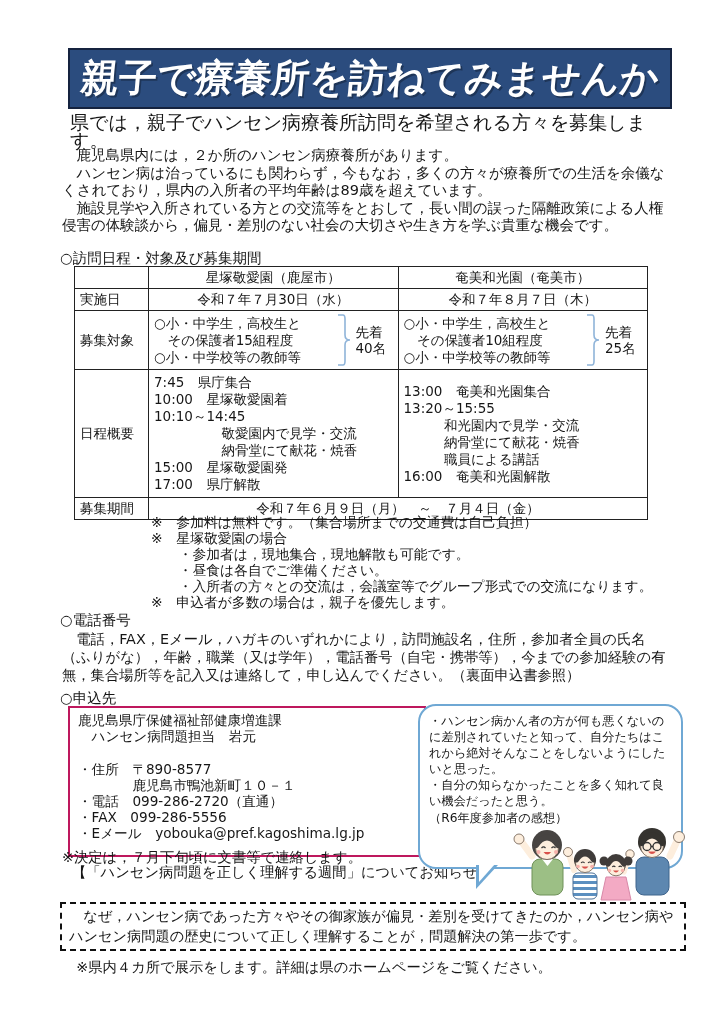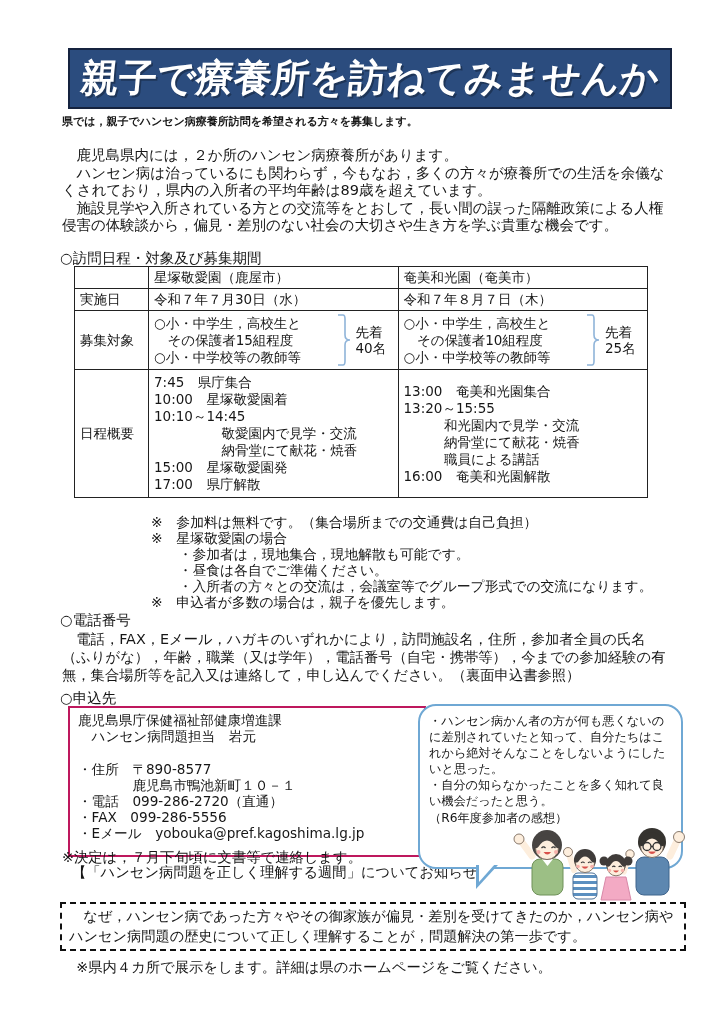--- a/index.html
+++ b/index.html
@@ -7,33 +7,33 @@
         font-family:"DejaVu Sans","Liberation Sans",sans-serif;color:#161616;overflow:hidden;}
   .abs{position:absolute;}
   p{margin:0;}
   .ml{white-space:pre-line;}
 
   .banner{left:68px;top:48px;width:600px;height:57px;background:var(--banner-bg,#2b4c7e);
           border:2px solid #15233f;display:flex;align-items:center;justify-content:center;}
   .banner-text{color:#fff;font-size:38px;font-weight:bold;transform:skewX(-5deg);
                white-space:nowrap;text-shadow:2px 2px 0 rgba(0,0,0,.3);}
 
-  .intro-lead{left:62px;top:113px;width:608px;font-size:11px;line-height:18px;font-weight:bold;}
+  .intro-lead{left:70px;top:113px;width:608px;font-size:19px;line-height:18px;}
   .intro-paras{left:62px;top:147px;width:608px;font-size:14.5px;line-height:17.5px;}
 
   .sec-heading{font-size:14.5px;font-weight:normal;}
   .schedule-heading{left:60px;top:249px;}
 
   .visit-table{left:74px;top:266px;width:574px;border-collapse:collapse;table-layout:fixed;
                font-size:13.5px;line-height:17px;}
   .visit-table th,.visit-table td{border:1.6px solid #222;font-weight:normal;padding:2px 5px;
                vertical-align:middle;}
   .visit-table col.label-col{width:74px;}
   .lbl{text-align:left;}
-  .center{text-align:left;margin-left:27px;}
+  .center{text-align:center;margin-left:27px;}
 
   .target-cell{display:flex;align-items:center;}
   .target-lines{flex:1;}
   .bracket-icon{flex:0 0 16px;margin-right:3px;}
   .capacity{width:37px;line-height:16px;font-size:13.5px;}
   .itin{padding:2px 0;}
 
   .notes{left:117px;top:514px;width:548px;font-size:13.8px;line-height:16px;margin-left:34px;}
 
   .apply-heading1{left:60px;top:611px;}
@@ -134,20 +134,24 @@
 17:00　県庁解散</div>
       </td>
       <td>
         <div class="itin ml">13:00　奄美和光園集合
 13:20～15:55
 　　　和光園内で見学・交流
 　　　納骨堂にて献花・焼香
 　　　職員による講話
 16:00　奄美和光園解散</div>
       </td>
+    </tr>
+    <tr>
+      <th class="lbl">募集期間</th>
+      <td class="center" colspan="2">令和７年６月９日（月）　～　７月４日（金）</td>
     </tr>
   </tbody>
     </table>
 
   <div class="abs notes ml">※　参加料は無料です。（集合場所までの交通費は自己負担）
 ※　星塚敬愛園の場合
 　　・参加者は，現地集合，現地解散も可能です。
 　　・昼食は各自でご準備ください。
 　　・入所者の方々との交流は，会議室等でグループ形式での交流になります。
 ※　申込者が多数の場合は，親子を優先します。</div>

